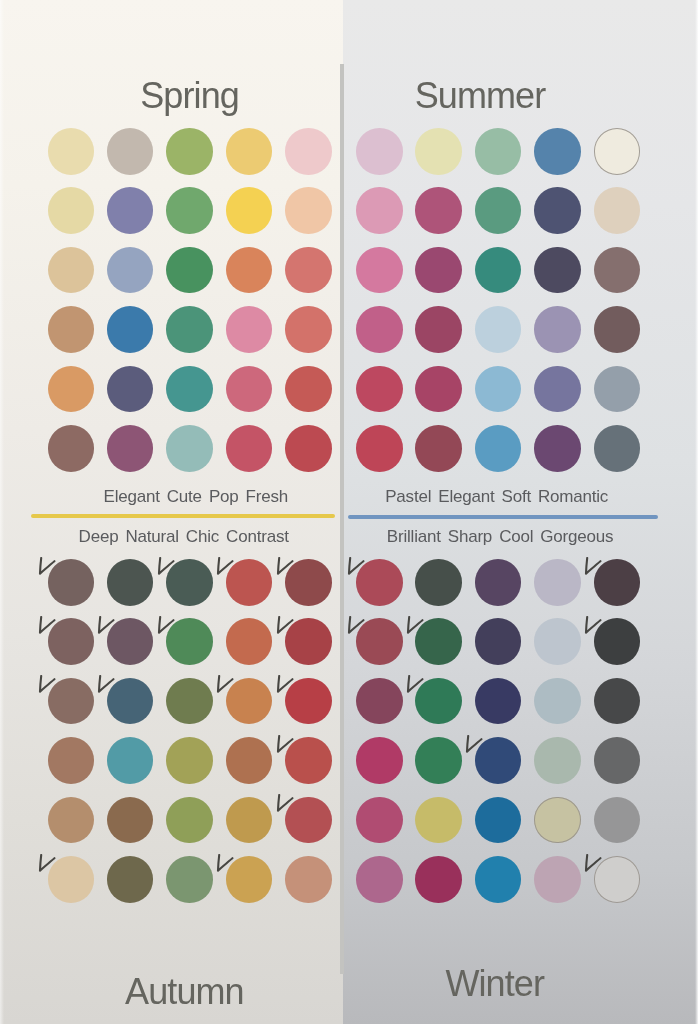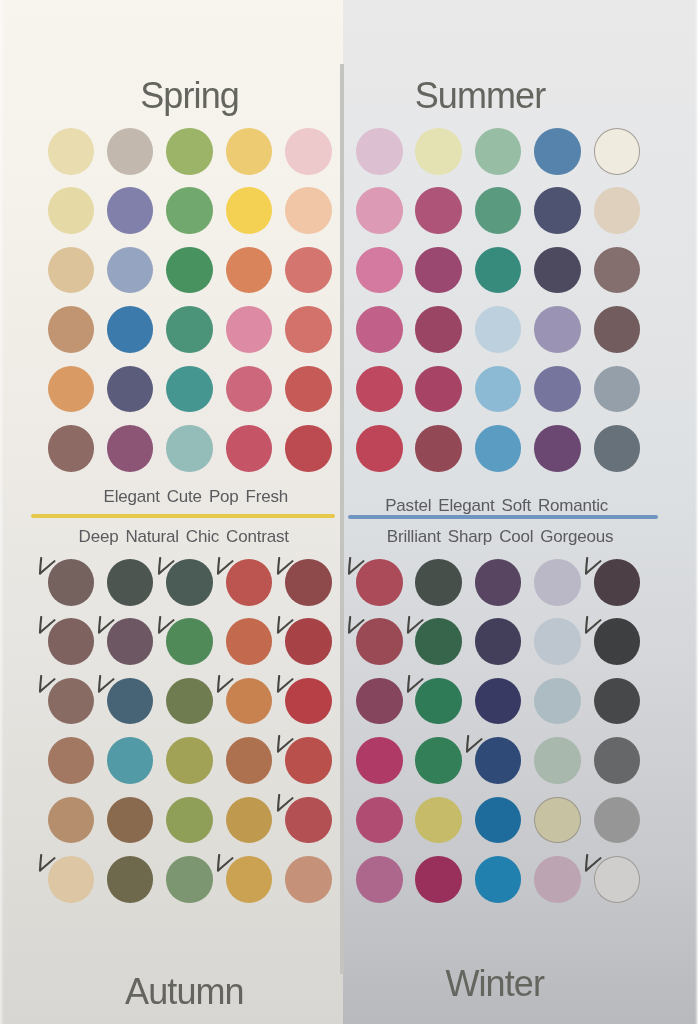--- a/index.html
+++ b/index.html
@@ -175,21 +175,21 @@
         <div class="swatch" style="left: 415.4px; top: 365.6px; background: rgb(167, 68, 102);"></div>
         <div class="swatch" style="left: 474.8px; top: 365.6px; background: rgb(140, 185, 211);"></div>
         <div class="swatch" style="left: 534.2px; top: 365.6px; background: rgb(118, 117, 158);"></div>
         <div class="swatch" style="left: 593.6px; top: 365.6px; background: rgb(148, 159, 170);"></div>
         <div class="swatch" style="left: 356px; top: 425px; background: rgb(190, 69, 87);"></div>
         <div class="swatch" style="left: 415.4px; top: 425px; background: rgb(147, 72, 86);"></div>
         <div class="swatch" style="left: 474.8px; top: 425px; background: rgb(90, 156, 194);"></div>
         <div class="swatch" style="left: 534.2px; top: 425px; background: rgb(107, 72, 113);"></div>
         <div class="swatch" style="left: 593.6px; top: 425px; background: rgb(102, 113, 121);"></div>
         <div class="season-title" style="top: 75.3px; left: 330px; width: 300px;">Summer</div>
-        <div class="keywords" style="top: 488.3px; left: 385.2px; margin-top: 9px;"><span>Pastel</span><span style="padding-left: 7px;">Elegant</span><span style="padding-left: 7px;">Soft</span><span style="padding-left: 7px;">Romantic</span></div>
+        <div class="keywords" style="top: 488.3px; left: 385.2px;"><span>Pastel</span><span style="padding-left: 7px;">Elegant</span><span style="padding-left: 7px;">Soft</span><span style="padding-left: 7px;">Romantic</span></div>
       </div>
       <div>
         <div class="swatch" style="left: 47.5px; top: 559px; background: rgb(117, 98, 95);"></div>
         <div class="swatch" style="left: 106.9px; top: 559px; background: rgb(76, 85, 80);"></div>
         <div class="swatch" style="left: 166.3px; top: 559px; background: rgb(74, 92, 85);"></div>
         <div class="swatch" style="left: 225.7px; top: 559px; background: rgb(188, 85, 80);"></div>
         <div class="swatch" style="left: 285.1px; top: 559px; background: rgb(142, 74, 75);"></div>
         <div class="swatch" style="left: 47.5px; top: 618.4px; background: rgb(125, 98, 96);"></div>
         <div class="swatch" style="left: 106.9px; top: 618.4px; background: rgb(109, 87, 99);"></div>
         <div class="swatch" style="left: 166.3px; top: 618.4px; background: rgb(79, 138, 88);"></div>

